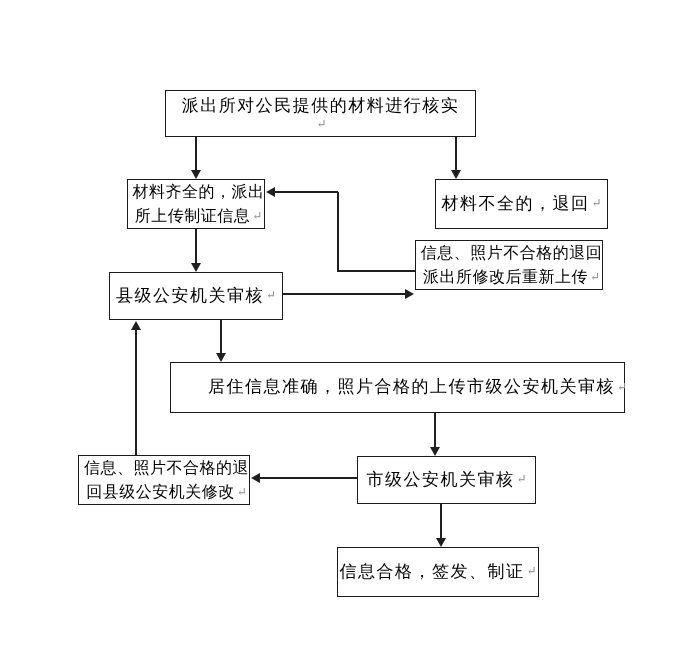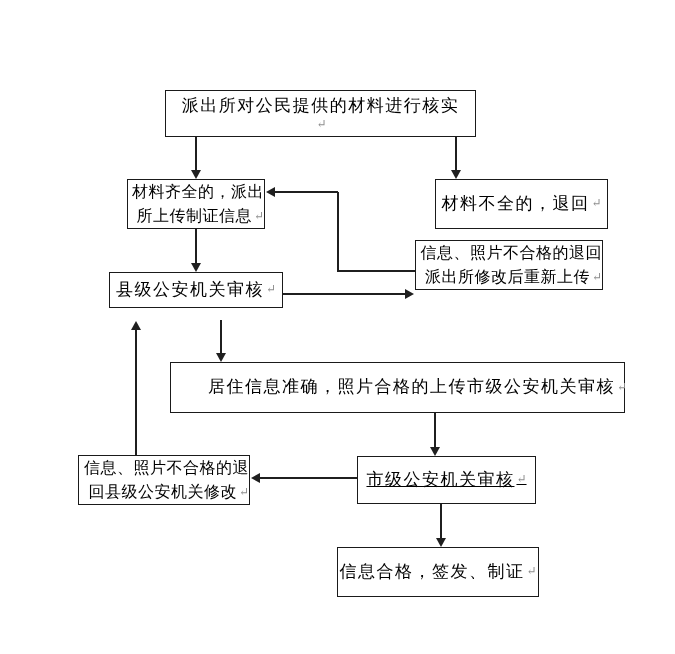--- a/index.html
+++ b/index.html
@@ -13,43 +13,43 @@
   .title{
     position:absolute;left:0;top:8px;width:100%;text-align:center;
     font-size:26px;font-weight:bold;letter-spacing:1.5px;white-space:nowrap;
   }
   .node{
     position:absolute;border:1.5px solid var(--border);background:var(--bg);
     display:flex;align-items:center;justify-content:center;
     font-size:17px;letter-spacing:1.5px;white-space:nowrap;line-height:1.3;
   }
   .node.multiline{
-    flex-direction:column;align-items:flex-end;justify-content:center;
+    flex-direction:column;align-items:center;justify-content:center;
     padding-left:5px;font-size:16px;letter-spacing:0.5px;line-height:24px;
   }
   .mark{color:var(--mark);font-size:12px;letter-spacing:0;margin-left:2px;vertical-align:1px;}
   .title .mark{font-size:14px;font-weight:normal;}
 
   .vline{position:absolute;width:2px;background:var(--line);}
   .hline{position:absolute;height:2px;background:var(--line);}
   .tri{position:absolute;width:0;height:0;}
   .t-down{border-left:5px solid transparent;border-right:5px solid transparent;border-top:9px solid var(--line);}
   .t-up{border-left:5px solid transparent;border-right:5px solid transparent;border-bottom:9px solid var(--line);}
   .t-left{border-top:5px solid transparent;border-bottom:5px solid transparent;border-right:9px solid var(--line);}
   .t-right{border-top:5px solid transparent;border-bottom:5px solid transparent;border-left:9px solid var(--line);}
 
   
   #n-verify          {left:165px;top:90px; width:311px;height:47px;flex-direction:column;}
   #n-complete        {left:127px;top:179px;width:138px;height:50px;}
   #n-incomplete      {left:435px;top:179px;width:173px;height:50px;}
-  #n-county          {left:109px;top:272px;width:174px;height:36px;}
+  #n-county          {left:109px;top:272px;width:174px;height:48px;}
   #n-return-station  {left:415px;top:240px;width:188px;height:50px;}
   #n-upload-city     {left:170px;top:362px;width:455px;height:51px;padding-left:40px;}
   #n-return-county   {left:78px; top:455px;width:172px;height:50px;}
-  #n-city            {left:357px;top:456px;width:179px;height:48px;text-decoration:underline;}
+  #n-city            {left:357px;top:456px;width:179px;height:48px;}
   #n-issue           {left:337px;top:547px;width:202px;height:50px;}
 </style>
 </head>
 <body>
 
 <div class="canvas">
 
 
   <div class="node" id="n-verify">
       <span>派出所对公民提供的材料进行核实</span>

